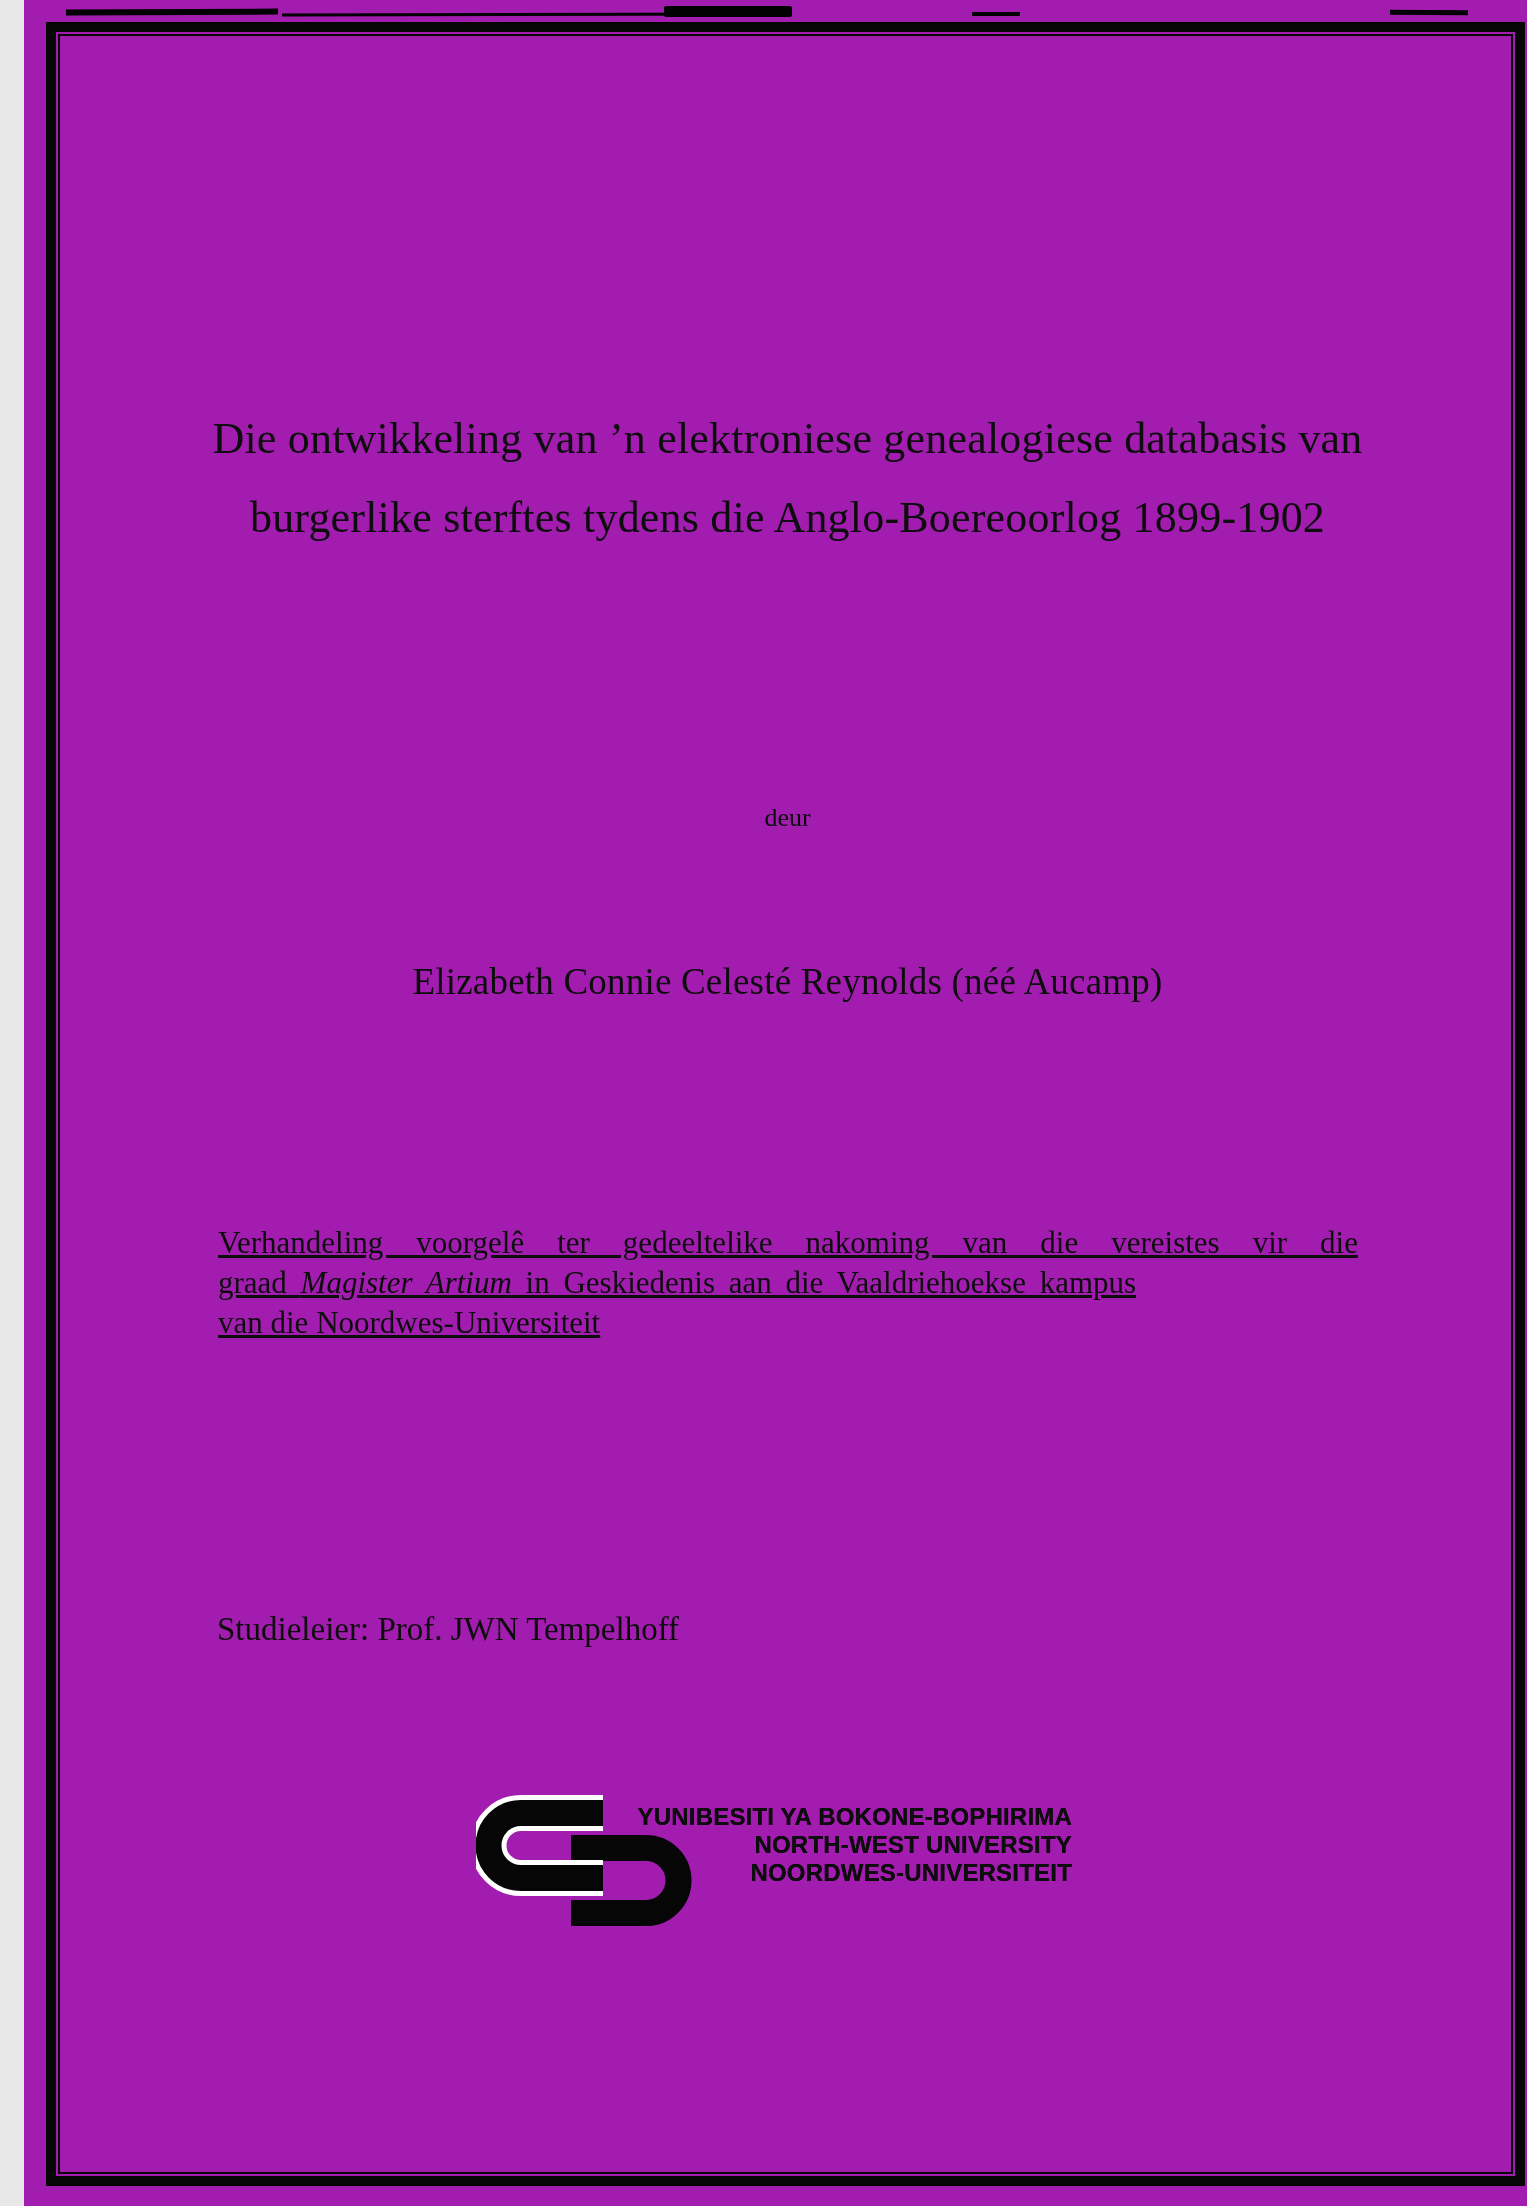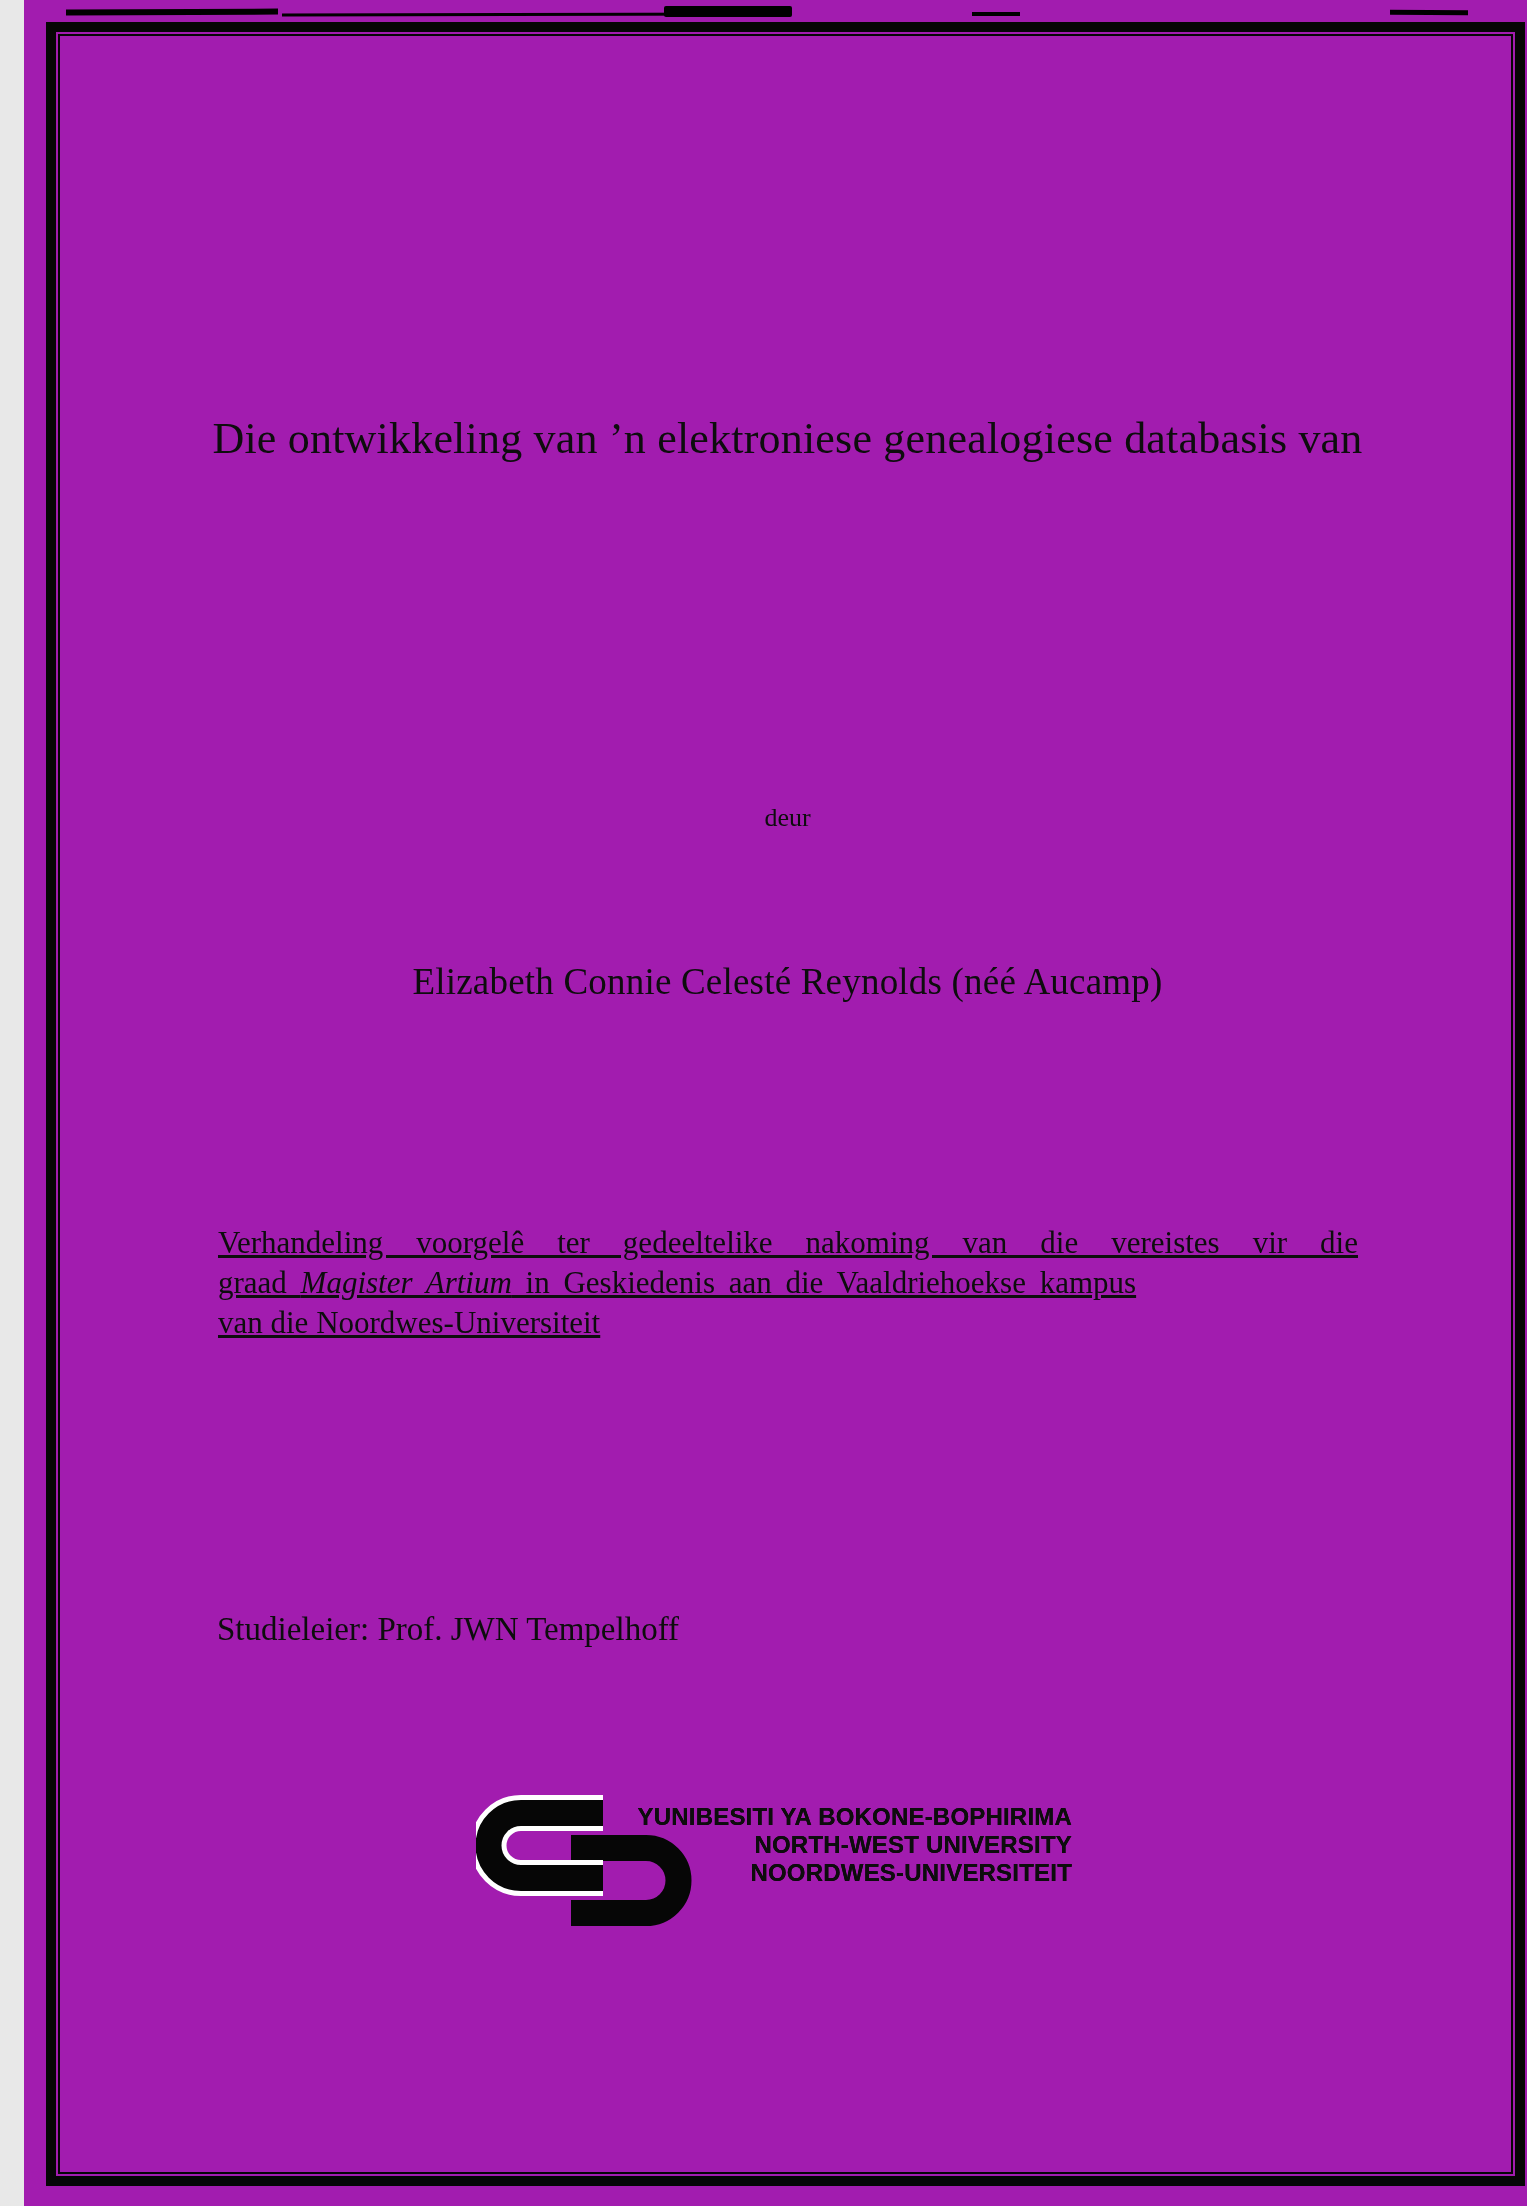--- a/index.html
+++ b/index.html
@@ -78,20 +78,21 @@
   <div class="artifact a4"></div>
   <div class="artifact a5"></div>
   <div class="artifact a6"></div>
 
   <div class="outer-frame">
     <div class="inner-frame"></div>
   </div>
 
   <div class="title">
     <div>Die ontwikkeling van ’n elektroniese genealogiese databasis van</div>
+    <div>burgerlike sterftes tydens die Anglo-Boereoorlog 1899-1902</div>
   </div>
 
   <div class="byline">deur</div>
 
   <div class="author">Elizabeth Connie Celesté Reynolds (néé Aucamp)</div>
 
   <div class="statement">
     <div class="just">Verhandeling voorgelê ter gedeeltelike nakoming van die vereistes vir die</div>
     <div class="spread"><span>graad </span><i>Magister Artium</i><span> in Geskiedenis aan die Vaaldriehoekse kampus</span></div>
     <div>van die Noordwes-Universiteit</div>

